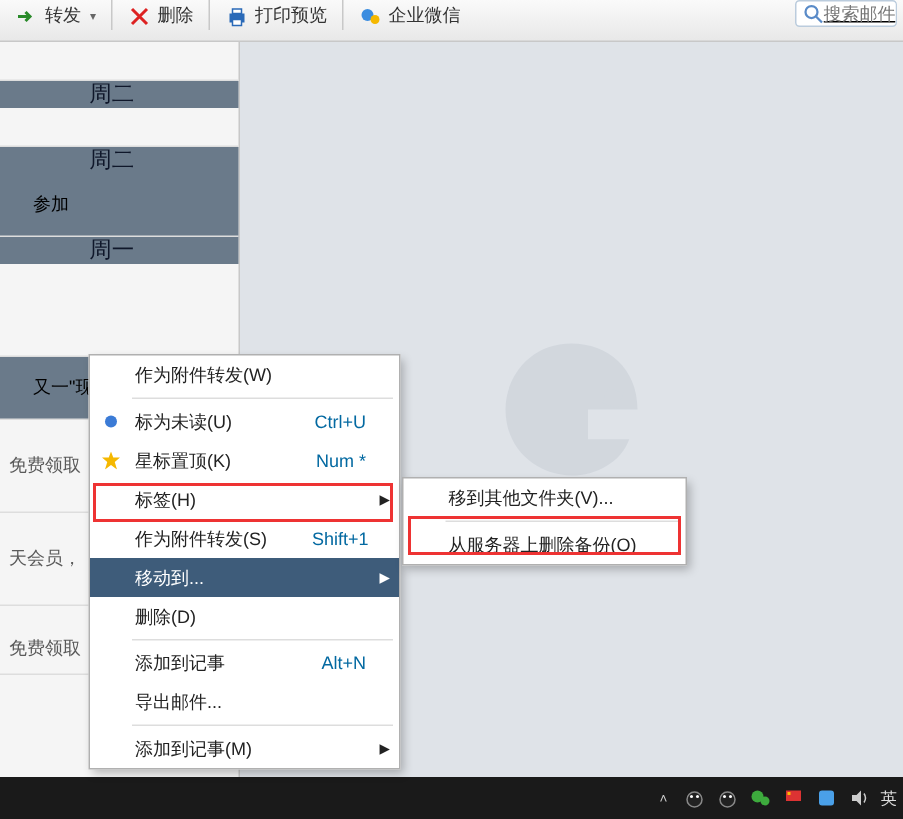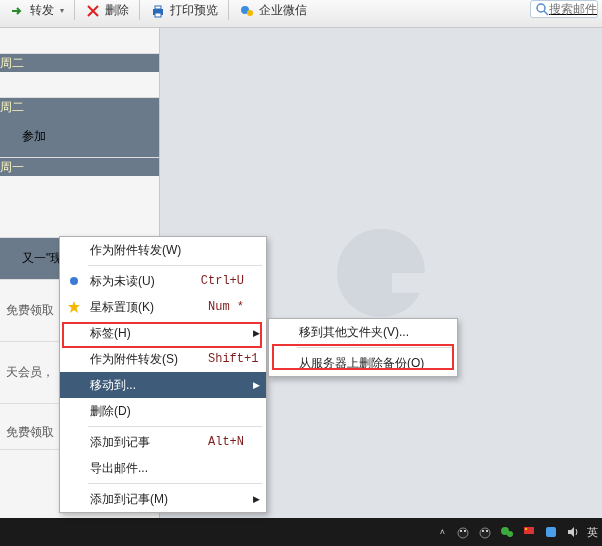--- a/index.html
+++ b/index.html
@@ -10,33 +10,33 @@
 .tb-btn .ico { width: 16px; height: 16px; display: inline-flex; align-items: center; justify-content: center; }
 .sep { width: 1px; height: 20px; background: #c8c8c8; margin: 0 4px; }
 .dropdown-arrow { font-size: 8px; color: #666; margin-left: 2px; }
 .spacer { flex: 1; }
 .search-box { display: flex; align-items: center; background: #fff; border: 1px solid #bcd; border-radius: 3px; padding: 1px 4px; width: 68px; overflow: hidden; text-decoration: underline; }
 .search-box input { border: none; outline: none; width: 50px; color: #999; font-size: 12px; }
 .search-ico { width: 14px; height: 14px; color: #5a8bc8; }
 
 .content { display: flex; height: 490px; }
 .list-pane { width: 160px; background: #f5f5f5; border-right: 1px solid #c8c8c8; position: relative; }
-.day-header { height: 18px; background: #6a7a8a; color: #fef9c3; text-align: left; padding-right: 10px; line-height: 18px; font-size: 12px; }
+.day-header { height: 18px; background: #6a7a8a; color: #0f172a; text-align: center; padding-right: 10px; line-height: 18px; font-size: 15px; }
 .list-item { padding: 8px 6px; border-bottom: 1px solid #ddd; color: #5a5a5a; min-height: 42px; display: flex; flex-direction: column; justify-content: center; }
 .list-item.tall { min-height: 62px; }
 .list-item.sel { background: #6a7a8a; color: #000000; padding-left: 22px; }
 .date-label { text-align: right; color: #888; font-size: 11px; padding-right: 8px; }
 
 .preview-pane { flex: 1; background: #dfe3e8; display: flex; align-items: center; justify-content: center; }
 .logo { width: 110px; height: 110px; opacity: 0.15; }
 
 .ctx-menu { position: absolute; background: #fff; border: 1px solid #b0b0b0; box-shadow: 2px 3px 6px rgba(0,0,0,0.25); z-index: 10; }
 .ctx-item { display: flex; align-items: center; height: 26px; padding: 0 22px 0 30px; position: relative; cursor: pointer; color: #222; white-space: nowrap; }
 .ctx-item.hover { background: #3e5c7a; color: #fff; }
-.ctx-item .shortcut { margin-left: auto; padding-left: 30px; color: #7f1d1d; font-family: Liberation Mono, monospace; }
+.ctx-item .shortcut { margin-left: auto; padding-left: 30px; color: #0369a1; }
 .ctx-item .sub-arrow { position: absolute; right: 6px; font-size: 9px; }
 .ctx-sep { height: 1px; background: #ddd; margin: 2px 4px 2px 28px; }
 .ctx-icon { position: absolute; left: 6px; width: 16px; height: 16px; display: flex; align-items: center; justify-content: center; }
 .red-box { position: absolute; border: 2px solid #e33; pointer-events: none; z-index: 20; }
 
 .taskbar { position: absolute; bottom: 0; left: 0; right: 0; height: 28px; background: #1a1a1a; display: flex; align-items: center; justify-content: flex-end; padding-right: 4px; gap: 6px; }
 .tray-ico { width: 16px; height: 16px; display: inline-flex; align-items: center; justify-content: center; color: #ccc; font-size: 11px; }
 .tray-text { color: #ddd; font-size: 11px; }
 .tray-up { color: #ccc; font-size: 9px; padding: 0 4px; }
 

